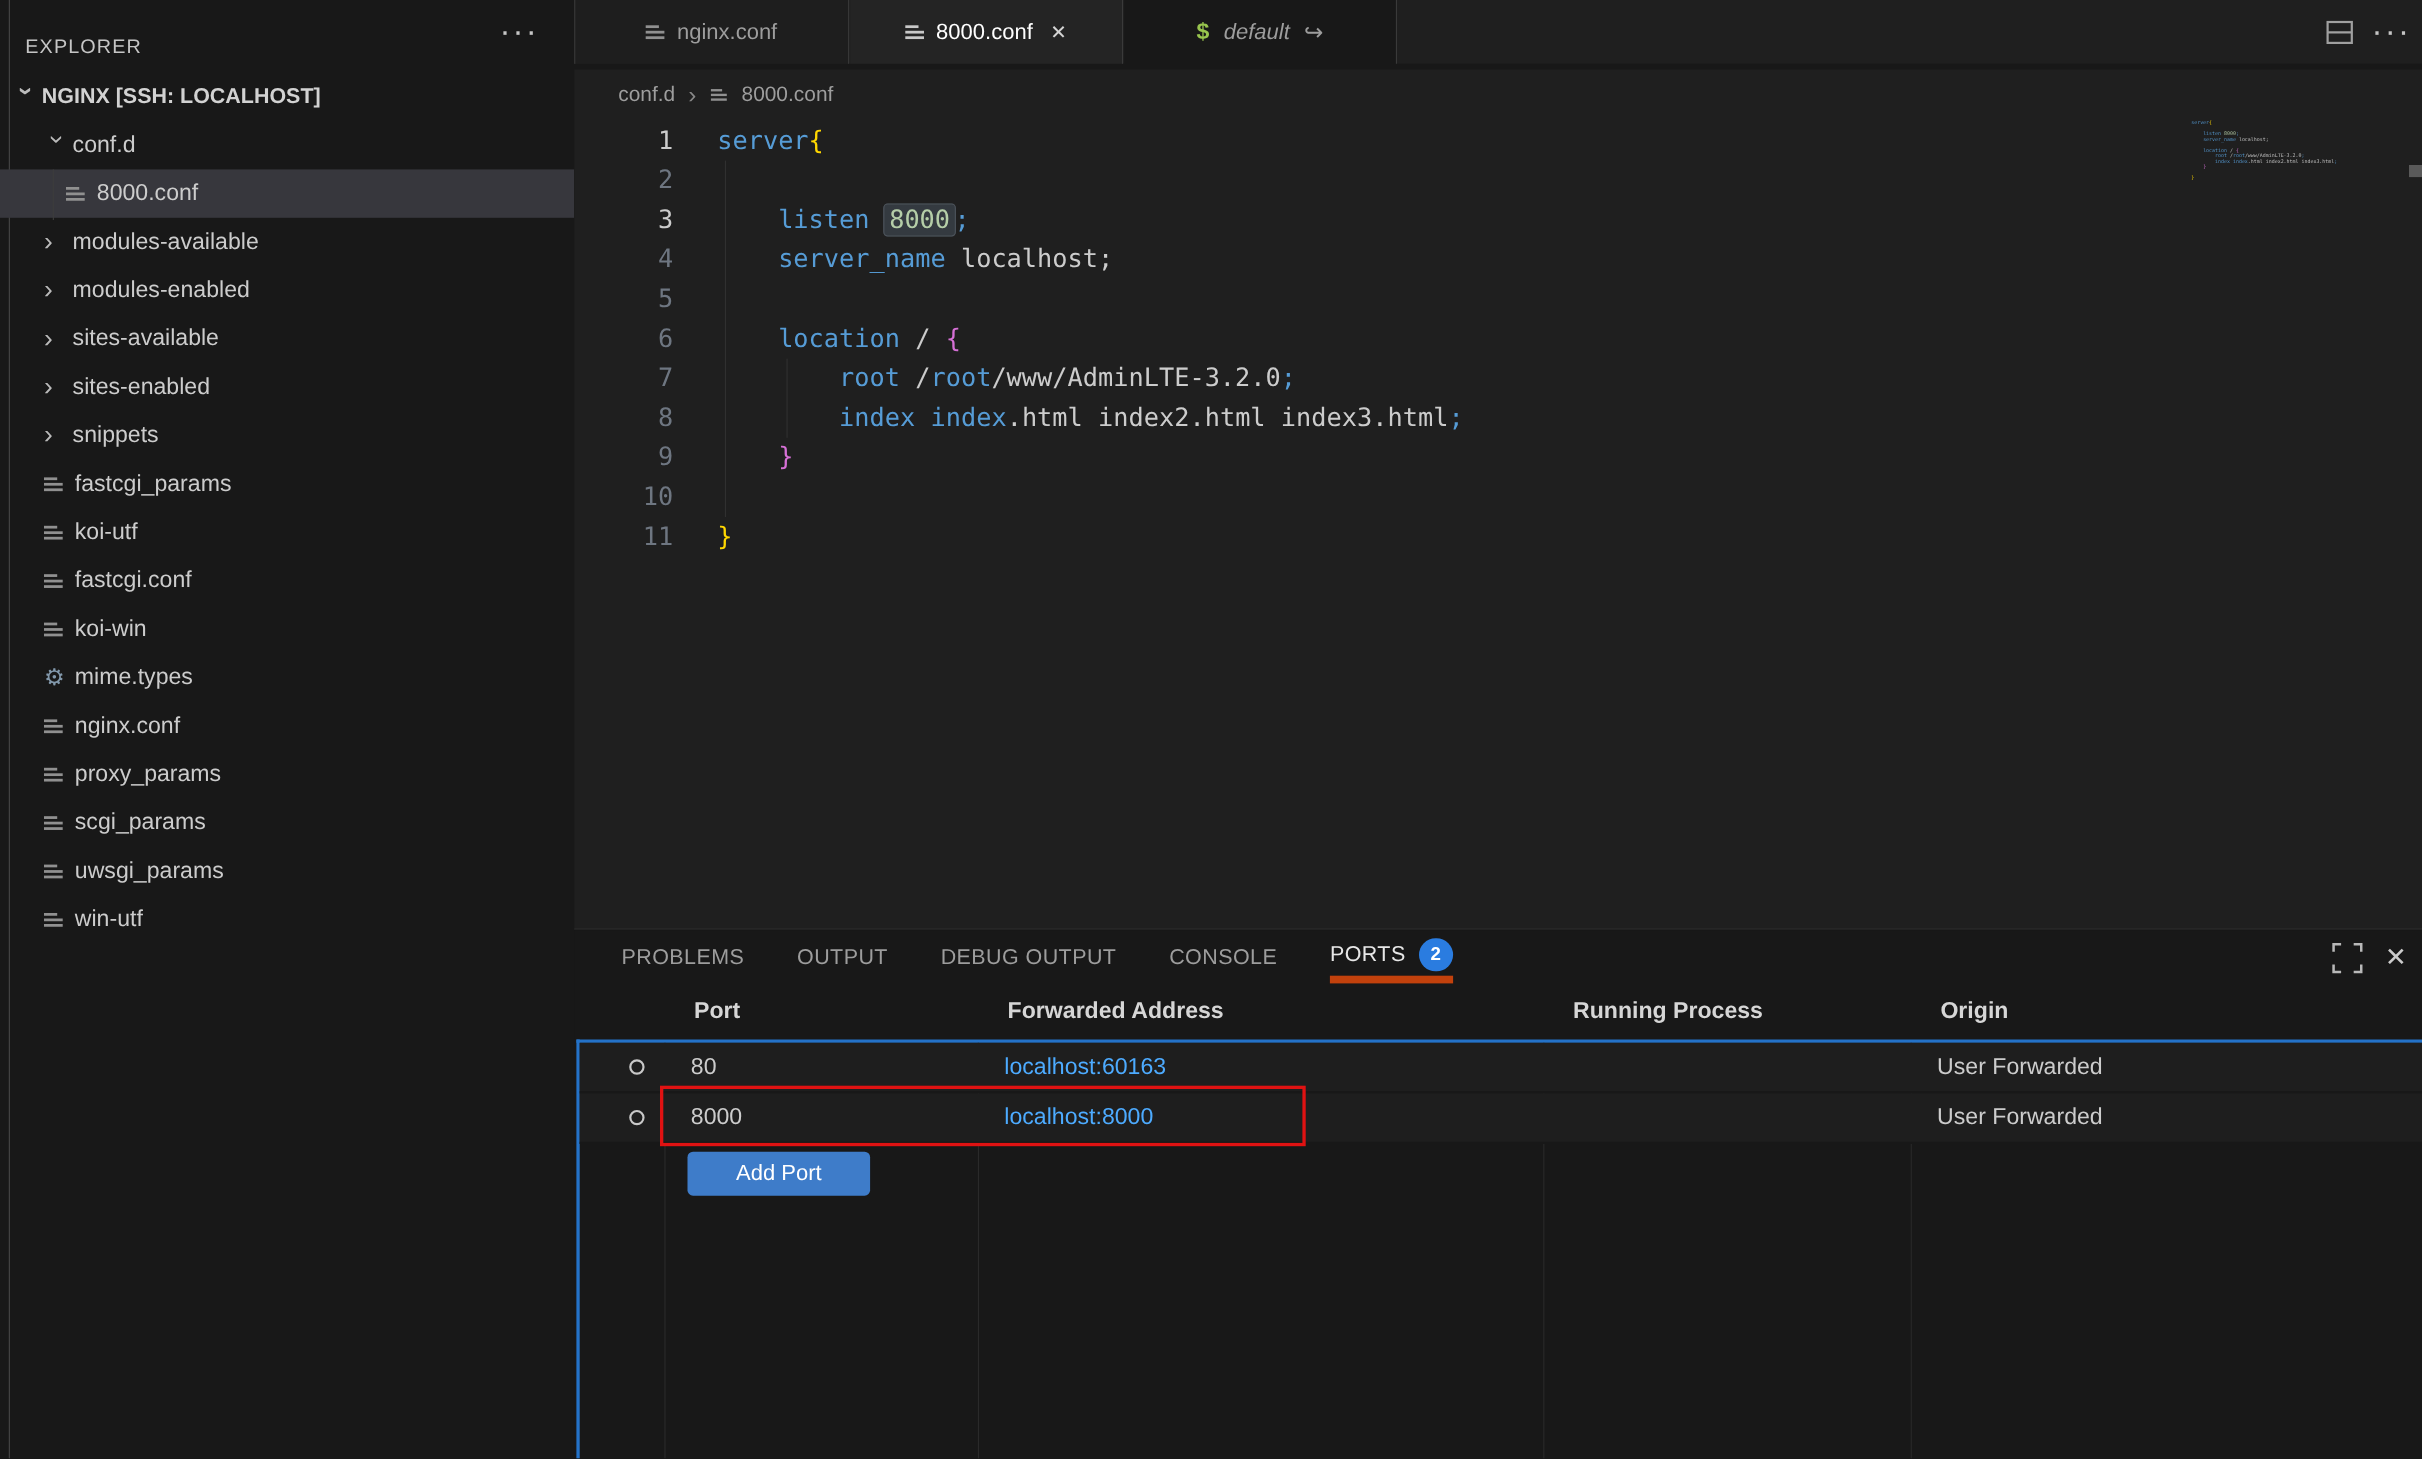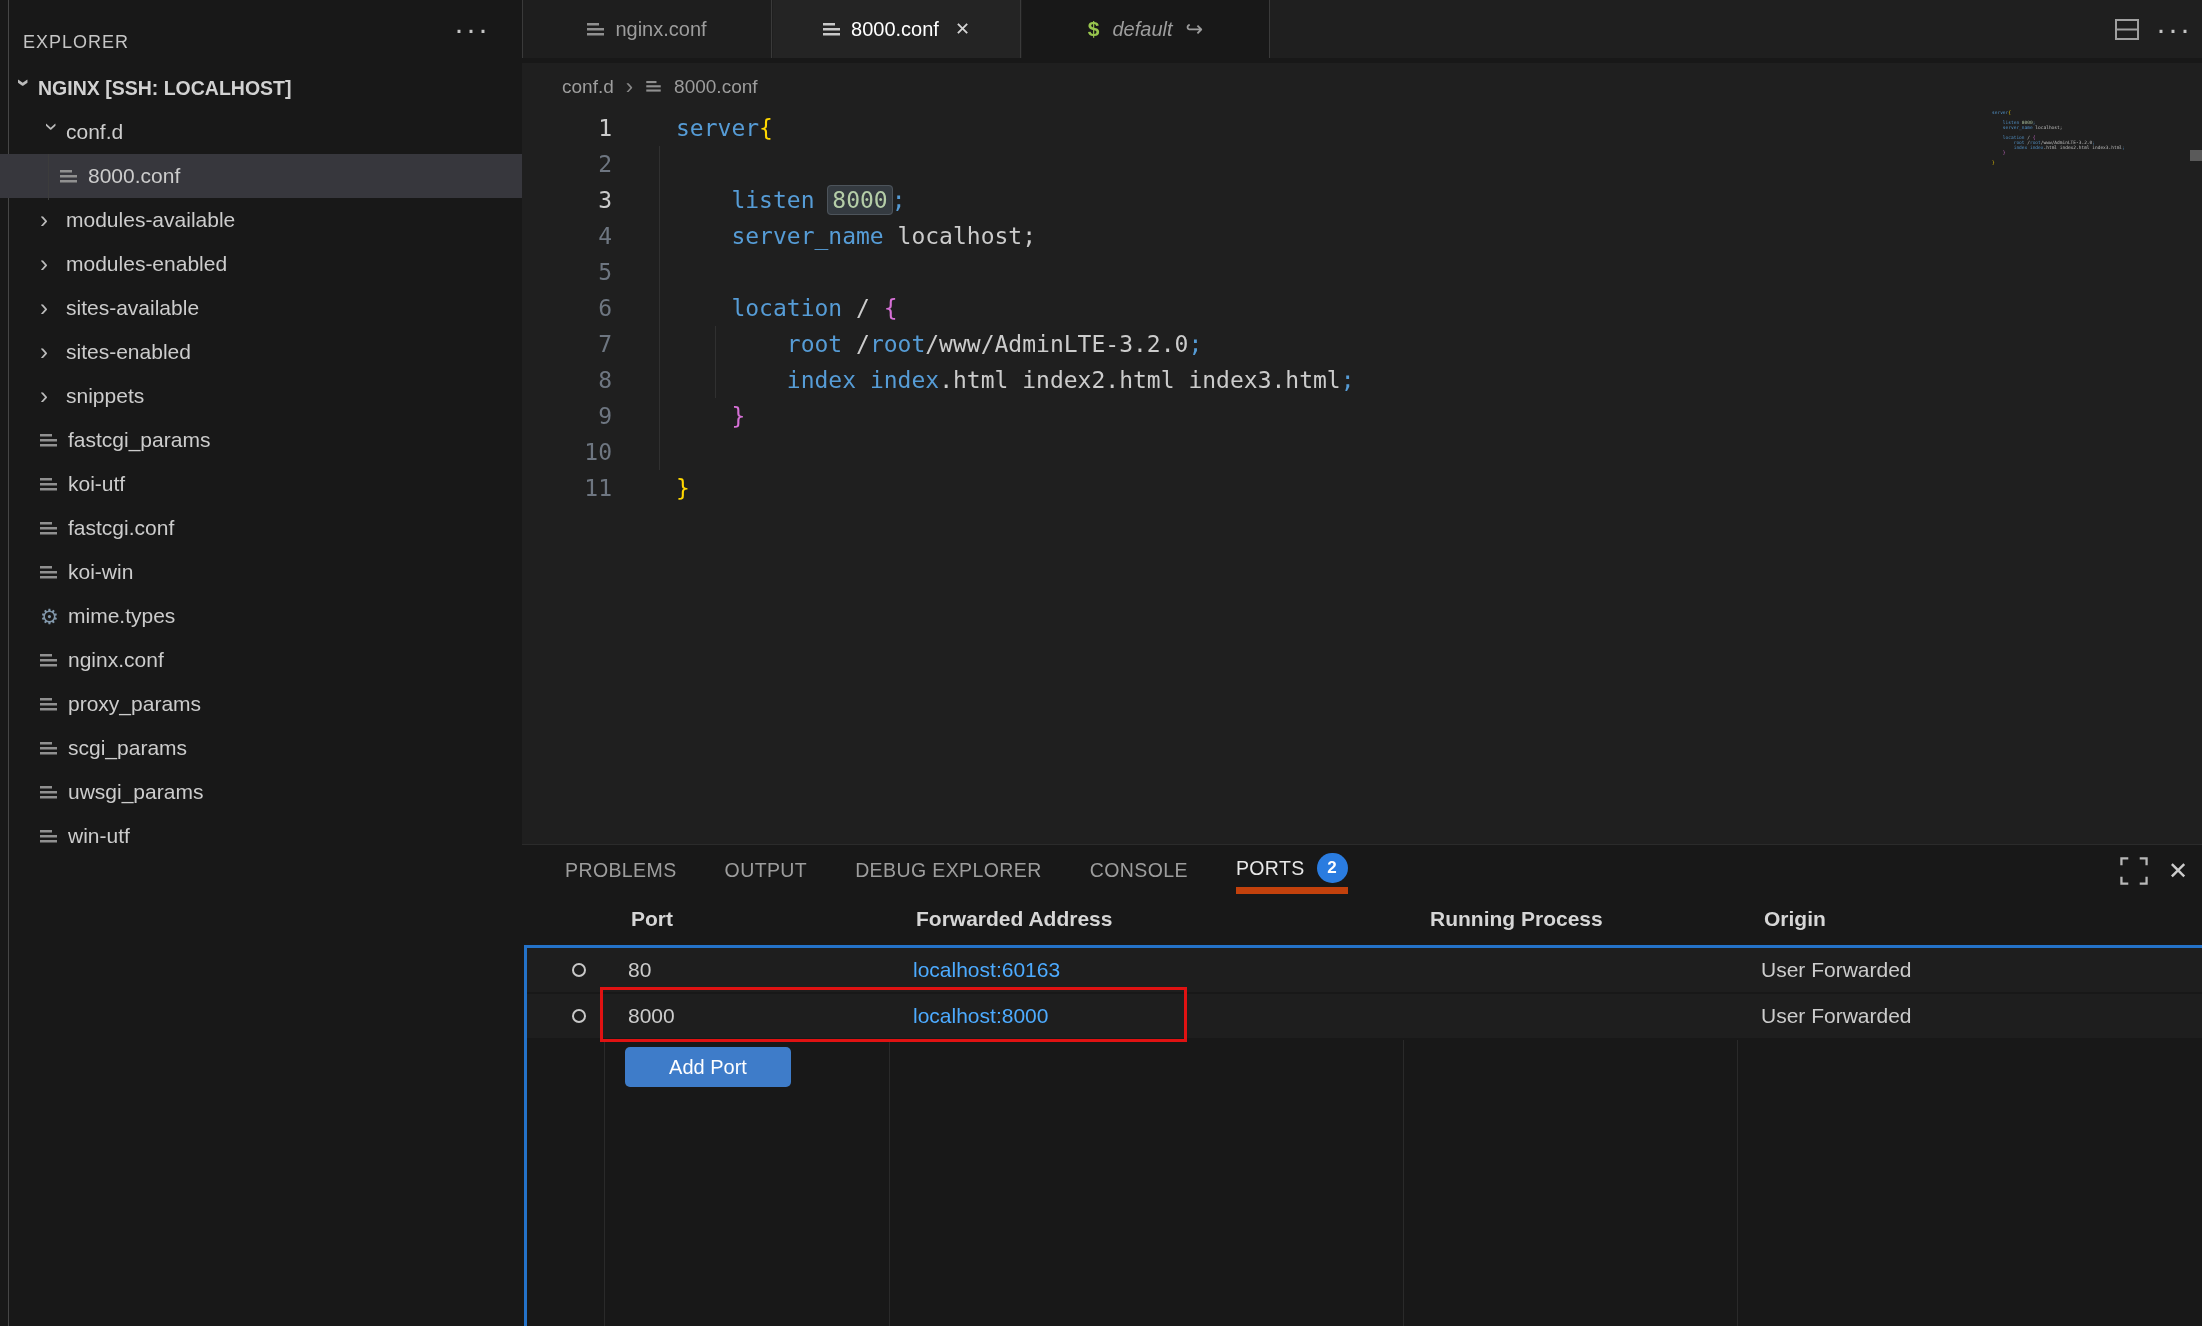--- a/index.html
+++ b/index.html
@@ -51,21 +51,21 @@
                 padding-left:40px; font-size:19px; color:#9d9d9d; gap:12px; }
   #breadcrumb .flines { transform:scale(.85); margin-right:0; }
   .bsep { font-size:22px; color:#888888; }
 
   #code { position:absolute; left:0; top:110px; width:1680px; height:735px;
           font-family:"DejaVu Sans Mono", monospace; font-size:23px; line-height:36px; white-space:pre; }
   #gutter { position:absolute; left:0; top:0; width:90px; text-align:right; color:#6e7681; }
   .lnum { height:36px; }
   .lnum.bright { color:#cccccc; }
   #codebody { position:absolute; left:130px; top:0; }
-  .cline { height:36px;margin-left:24px; }
+  .cline { height:36px; }
   .tk-kw { color:#569cd6; }
   .tk-fg { color:#cccccc; }
   .tk-num { color:#b5cea8; }
   .tk-b1 { color:#ffd700; }
   .tk-b2 { color:#d670d6; }
   .hlbox { background:#343a40; border:1px solid #4d545b; border-radius:4px; padding:1px 4px; margin:-2px -1px; }
   .iguide { position:absolute; width:1px; background:#303030; }
   #ig1 { left:137px; top:36px; height:324px; }
   #ig2 { left:193px; top:216px; height:72px; }
 
@@ -234,21 +234,21 @@
     </div>
 
     <div id="minimap"><div class="mline"><span class="tk-kw">server</span><span class="tk-b1">{</span></div><div class="mline"></div><div class="mline"><span class="tk-fg">    </span><span class="tk-kw">listen </span><span class="tk-num">8000</span><span class="tk-kw">;</span></div><div class="mline"><span class="tk-fg">    </span><span class="tk-kw">server_name</span><span class="tk-fg"> localhost;</span></div><div class="mline"></div><div class="mline"><span class="tk-fg">    </span><span class="tk-kw">location</span><span class="tk-fg"> / </span><span class="tk-b2">{</span></div><div class="mline"><span class="tk-fg">        </span><span class="tk-kw">root</span><span class="tk-fg"> /</span><span class="tk-kw">root</span><span class="tk-fg">/www/AdminLTE-3.2.0</span><span class="tk-kw">;</span></div><div class="mline"><span class="tk-fg">        </span><span class="tk-kw">index</span><span class="tk-fg"> </span><span class="tk-kw">index</span><span class="tk-fg">.html index2.html index3.html</span><span class="tk-kw">;</span></div><div class="mline"><span class="tk-fg">    </span><span class="tk-b2">}</span></div><div class="mline"></div><div class="mline"><span class="tk-b1">}</span></div></div>
     <div id="scroll-bit"></div>
   </div>
 
   <div id="panel">
     <div id="panel-tabs">
       <span class="ptab">PROBLEMS</span>
       <span class="ptab">OUTPUT</span>
-      <span class="ptab">DEBUG EXPLORER</span>
+      <span class="ptab">DEBUG OUTPUT</span>
       <span class="ptab">CONSOLE</span>
       <span class="ptab active">
         <span>PORTS</span>
         <span id="ports-badge">2</span>
       </span>
     </div>
     <div id="panel-actions">
       <span>
         <svg width="32" height="32" viewBox="0 0 28 28" fill="none" stroke="#b8b8b8" stroke-width="2">
           <path d="M3 9 V3 H9"></path>

